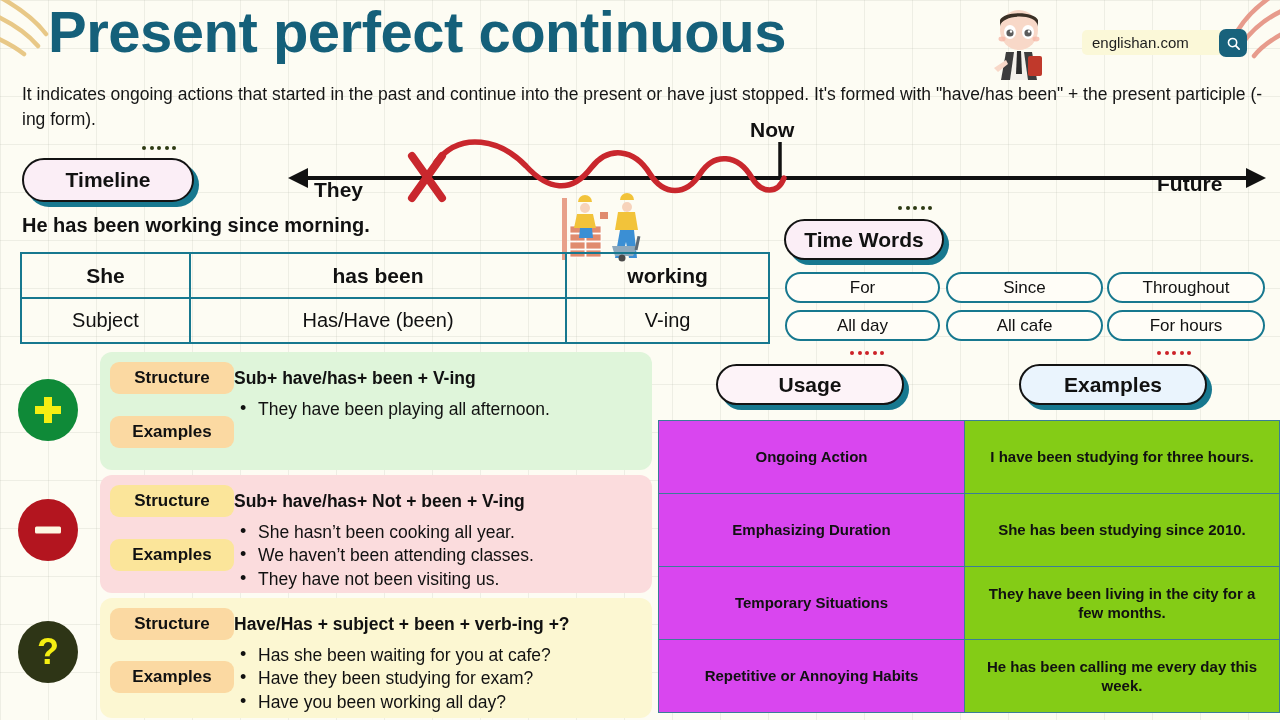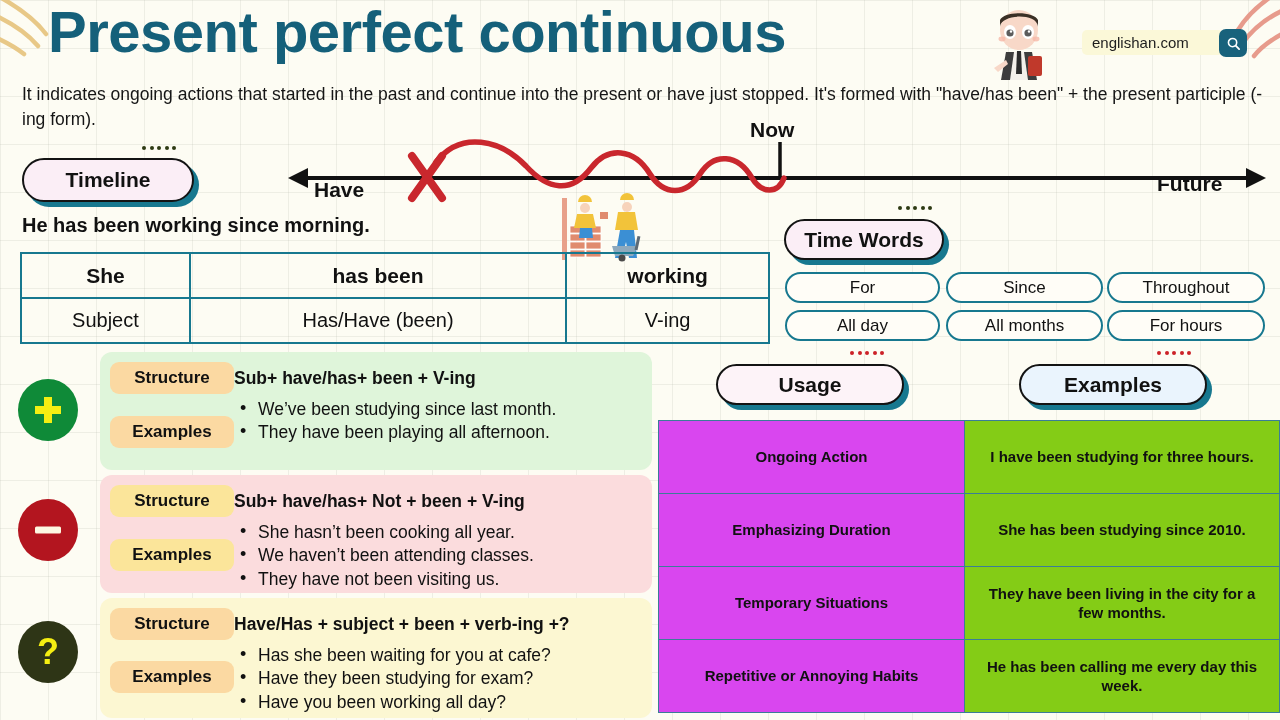--- a/index.html
+++ b/index.html
@@ -206,21 +206,21 @@
     <line x1="494" y1="20" x2="494" y2="56" stroke="#111" stroke-width="3.5"></line>
     <path d="M150 40 C 175 8, 215 18, 240 44 C 262 68, 285 72, 305 46
              C 322 24, 348 26, 364 52 C 378 74, 400 74, 414 52
              C 428 30, 452 32, 466 56 C 476 72, 492 72, 498 56" stroke="#c9272d" stroke-width="5.5" fill="none" stroke-linecap="round"></path>
     <g stroke="#c9272d" stroke-width="8" stroke-linecap="round">
       <line x1="126" y1="34" x2="156" y2="76"></line>
       <line x1="156" y1="34" x2="126" y2="76"></line>
     </g>
   </svg>
 </div>
-<div class="tl-label" id="tl-past">Have</div>
+<div class="tl-label" id="tl-past">They</div>
 <div class="tl-label" id="tl-future">Future</div>
 <div id="tl-now">Now</div>
 
 <svg class="workers" viewBox="0 0 96 72">
   <rect x="2" y="8" width="5" height="62" fill="#e8a08a"></rect>
   <g fill="#e08b6e" stroke="#fff" stroke-width="0.8">
     <rect x="10" y="36" width="15" height="7"></rect>
       <rect x="26" y="36" width="15" height="7"></rect>
     <rect x="10" y="44" width="15" height="7"></rect>
       <rect x="26" y="44" width="15" height="7"></rect>
@@ -266,35 +266,34 @@
     <i style="background:#2e3a14"></i>
     <i style="background:#2e3a14"></i>
     <i style="background:#2e3a14"></i>
 </div>
 <div class="pill" id="timewords-pill">Time Words</div>
 
 <div class="tw-chip" style="left:785px; top:272px; width:155px;">For</div>
 <div class="tw-chip" style="left:946px; top:272px; width:157px;">Since</div>
 <div class="tw-chip" style="left:1107px; top:272px; width:158px;">Throughout</div>
 <div class="tw-chip" style="left:785px; top:310px; width:155px;">All day</div>
-<div class="tw-chip" style="left:946px; top:310px; width:157px;">All months</div>
+<div class="tw-chip" style="left:946px; top:310px; width:157px;">All cafe</div>
 <div class="tw-chip" style="left:1107px; top:310px; width:158px;">For hours</div>
 
 <div class="form-block" id="pos-block"></div>
 <div class="form-icon" id="pos-icon">
   <svg width="34" height="34" viewBox="0 0 34 34">
     <rect x="13" y="4" width="8" height="26" fill="#f5ee12"></rect>
     <rect x="4" y="13" width="26" height="8" fill="#f5ee12"></rect>
   </svg>
 </div>
 <div class="tag" style="left:110px; top:362px; background:#fbd9a2;">Structure</div>
 <div class="tag" style="left:110px; top:416px; background:#fbd9a2;">Examples</div>
 <div class="form-structure" style="left:234px; top:368px;text-align:right;">Sub+ have/has+ been + V-ing</div>
 <ul class="form-examples" style="left:238px; top:398px;">
-  <li>We’ve been studying since last month.</li>
   <li>They have been playing all afternoon.</li>
 </ul>
 
 <div class="form-block" id="neg-block"></div>
 <div class="form-icon" id="neg-icon">
   <svg width="34" height="34" viewBox="0 0 34 34">
     <rect x="4" y="13.5" width="26" height="7" rx="1.5" fill="#fdf8e2"></rect>
   </svg>
 </div>
 <div class="tag" style="left:110px; top:485px; background:#fbe59a;">Structure</div>

